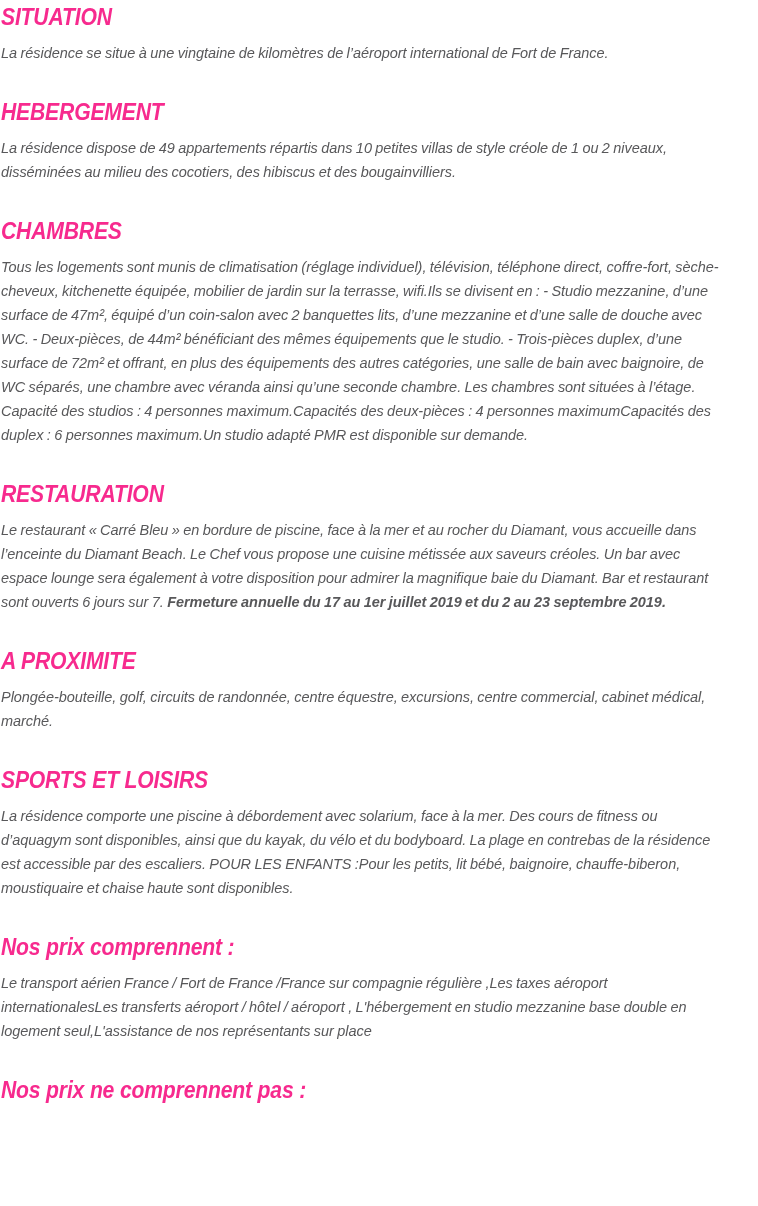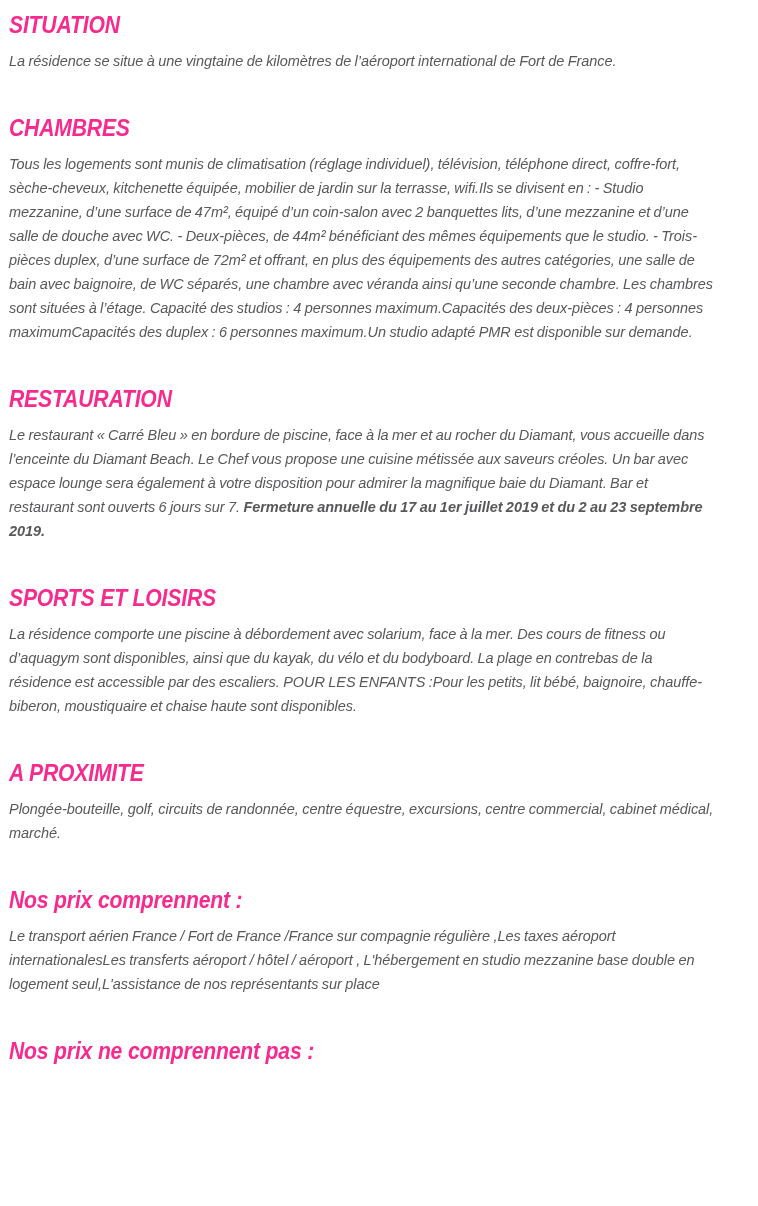--- a/index.html
+++ b/index.html
@@ -14,21 +14,21 @@
     font-family: "Liberation Sans", "DejaVu Sans", sans-serif;
     -webkit-font-smoothing: antialiased;
   }
   .page {
     width: 758px;
     box-sizing: border-box;
     padding: 0 1px 10px 1px;
     background: #ffffff;
   }
   .section {
-    margin: 8px;
+    margin: 0;
     padding: 0;
   }
   .section-heading {
     color: #f72a8e;
     font-style: italic;
     font-weight: bold;
     font-size: 23.5px;
     line-height: 28px;
     letter-spacing: -0.2px;
     transform: scaleX(0.90);
@@ -69,47 +69,53 @@
 
   <div class="spacer gap-top"></div>
 
   <div class="section">
     <h2 class="section-heading">SITUATION</h2>
     <div class="spacer gap-after-heading"></div>
     <p class="section-body">La résidence se situe à une vingtaine de kilomètres de l’aéroport international de Fort de France.</p>
     <div class="spacer gap-after-body"></div>
   </div>
 
+  <div class="section">
+    <h2 class="section-heading">HEBERGEMENT</h2>
+    <div class="spacer gap-after-heading"></div>
+    <p class="section-body">La résidence dispose de 49 appartements répartis dans 10 petites villas de style créole de 1 ou 2 niveaux, disséminées au milieu des cocotiers, des hibiscus et des bougainvilliers.</p>
+    <div class="spacer gap-after-body"></div>
+  </div>
 
   <div class="section">
     <h2 class="section-heading">CHAMBRES</h2>
     <div class="spacer gap-after-heading"></div>
     <p class="section-body">Tous les logements sont munis de climatisation (réglage individuel), télévision, téléphone direct, coffre-fort, sèche-cheveux, kitchenette équipée, mobilier de jardin sur la terrasse, wifi.Ils se divisent en : - Studio mezzanine, d’une surface de 47m², équipé d’un coin-salon avec 2 banquettes lits, d’une mezzanine et d’une salle de douche avec WC. - Deux-pièces, de 44m² bénéficiant des mêmes équipements que le studio. - Trois-pièces duplex, d’une surface de 72m² et offrant, en plus des équipements des autres catégories, une salle de bain avec baignoire, de WC séparés, une chambre avec véranda ainsi qu’une seconde chambre. Les chambres sont situées à l’étage. Capacité des studios : 4 personnes maximum.Capacités des deux-pièces : 4 personnes maximumCapacités des duplex : 6 personnes maximum.Un studio adapté PMR est disponible sur demande.</p>
     <div class="spacer gap-after-body"></div>
   </div>
 
 
   <div class="section">
     <h2 class="section-heading">RESTAURATION</h2>
     <div class="spacer gap-after-heading"></div>
     <p class="section-body"><span>Le restaurant « Carré Bleu » en bordure de piscine, face à la mer et au rocher du Diamant, vous accueille dans l’enceinte du Diamant Beach. Le Chef vous propose une cuisine métissée aux saveurs créoles. Un bar avec espace lounge sera également à votre disposition pour admirer la magnifique baie du Diamant. Bar et restaurant sont ouverts 6 jours sur 7. </span><b class="bold">Fermeture annuelle du 17 au 1er juillet 2019 et du 2 au 23 septembre 2019.</b></p>
     <div class="spacer gap-after-body"></div>
   </div>
 
   <div class="section">
-    <h2 class="section-heading">SPORTS ET LOISIRS</h2>
+    <h2 class="section-heading">A PROXIMITE</h2>
     <div class="spacer gap-after-heading"></div>
-    <p class="section-body">La résidence comporte une piscine à débordement avec solarium, face à la mer. Des cours de fitness ou d’aquagym sont disponibles, ainsi que du kayak, du vélo et du bodyboard. La plage en contrebas de la résidence est accessible par des escaliers. POUR LES ENFANTS :Pour les petits, lit bébé, baignoire, chauffe-biberon, moustiquaire et chaise haute sont disponibles.</p>
+    <p class="section-body">Plongée-bouteille, golf, circuits de randonnée, centre équestre, excursions, centre commercial, cabinet médical, marché.</p>
     <div class="spacer gap-after-body"></div>
   </div>
 
   <div class="section">
-    <h2 class="section-heading">A PROXIMITE</h2>
+    <h2 class="section-heading">SPORTS ET LOISIRS</h2>
     <div class="spacer gap-after-heading"></div>
-    <p class="section-body">Plongée-bouteille, golf, circuits de randonnée, centre équestre, excursions, centre commercial, cabinet médical, marché.</p>
+    <p class="section-body">La résidence comporte une piscine à débordement avec solarium, face à la mer. Des cours de fitness ou d’aquagym sont disponibles, ainsi que du kayak, du vélo et du bodyboard. La plage en contrebas de la résidence est accessible par des escaliers. POUR LES ENFANTS :Pour les petits, lit bébé, baignoire, chauffe-biberon, moustiquaire et chaise haute sont disponibles.</p>
     <div class="spacer gap-after-body"></div>
   </div>
 
   <div class="section">
     <h2 class="section-heading">Nos prix comprennent :</h2>
     <div class="spacer gap-after-heading"></div>
     <p class="section-body">Le transport aérien France / Fort de France /France sur compagnie régulière ,Les taxes aéroport internationalesLes transferts aéroport / hôtel / aéroport , L'hébergement en studio mezzanine base double en logement seul,L'assistance de nos représentants sur place</p>
     <div class="spacer gap-after-body"></div>
   </div>
 

